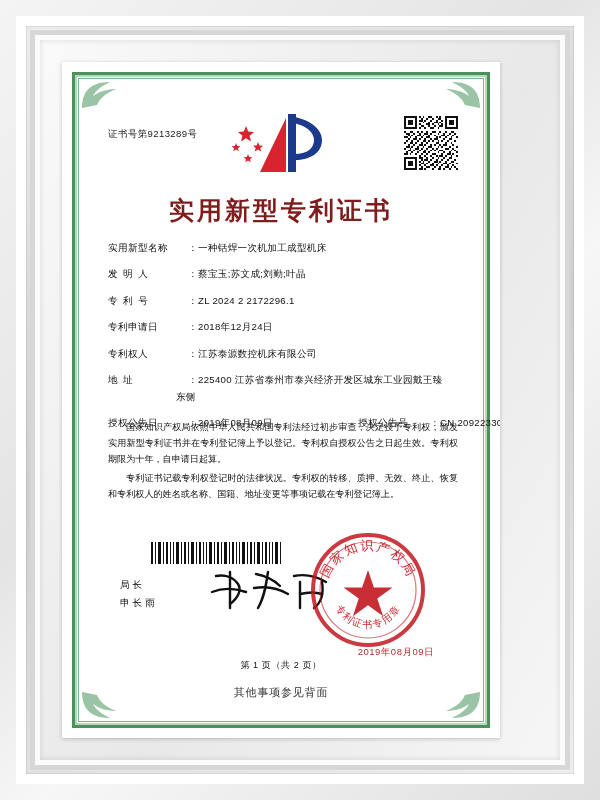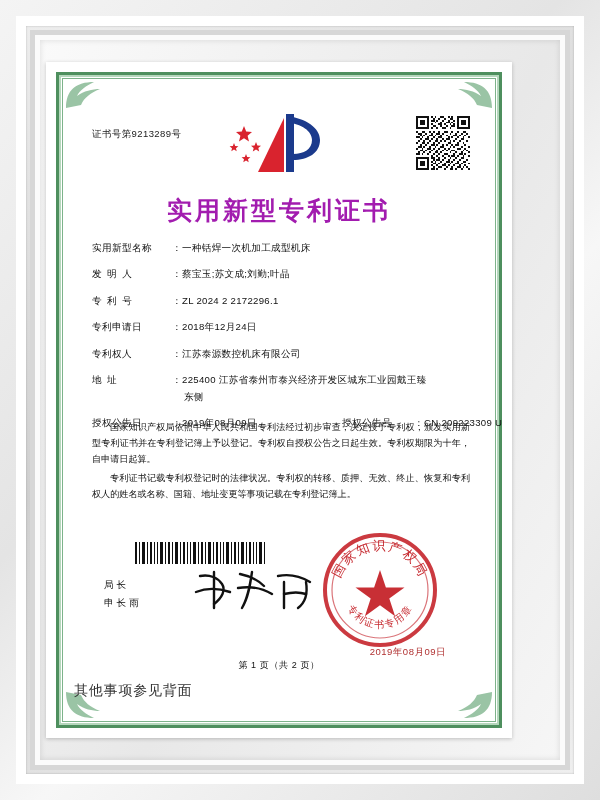--- a/index.html
+++ b/index.html
@@ -39,27 +39,26 @@
     position: absolute;
     left: 40px; top: 40px;
     width: 520px; height: 720px;
     background: linear-gradient(120deg, #fafafa, #e8e8e8 55%, #f6f6f6);
     box-shadow: inset 0 0 6px rgba(0,0,0,0.12);
   }
 
   
   #certificate {
     position: absolute;
-    left: 46px; top: 62px;
+    left: 62px; top: 62px;
     width: 438px;
     height: 676px;
     background: #ffffff;
     box-shadow: 0 1px 4px rgba(0,0,0,0.22);
     overflow: hidden;
-    padding-left: 28px;
   }
   
   #cert-border-outer {
     position: absolute;
     left: 10px; top: 10px;
     right: 10px; bottom: 10px;
     border: 3px solid #4e8f5e;
     box-sizing: border-box;
   }
   #cert-border-inner {
@@ -123,21 +122,21 @@
 
   #cert-title {
     position: absolute;
     left: 0; right: 0;
     top: 104px;
     text-align: center;
     font-family: "DejaVu Sans", sans-serif;
     font-size: 25px;
     font-weight: bold;
     letter-spacing: 3px;
-    color: #a21caf;
+    color: #7f1d1d;
   }
 
   #fields {
     position: absolute;
     left: 18px;
     right: 12px;
     top: 152px;
   }
   .field-row {
     display: flex;
@@ -163,21 +162,21 @@
     text-align: left;
   }
   .field-value {
     flex: 1 1 auto;
     letter-spacing: 0.3px;
   }
   .field-value-2 {
     flex: 0 0 auto;
   }
   .addr-cont {
-    margin-left: 92px;
+    margin-left: 68px;
     margin-top: -10px;
     margin-bottom: 13.5px;
     font-size: 9.6px;
     color: #111;
   }
   .inline-pair {
     display: flex;
     width: 100%;
   }
   .pair-left { flex: 0 0 250px; display: flex; }
@@ -246,22 +245,22 @@
     bottom: 38px;
     text-align: center;
     font-size: 9px;
     color: #111;
     letter-spacing: 0.6px;
   }
   #footer-note {
     position: absolute;
     left: 0; right: 0;
     bottom: 10px;
-    text-align: left;
-    font-size: 14px;
+    text-align: center;
+    font-size: 11px;
     color: #333;
     letter-spacing: 0.8px;
   }
 </style>
 </head>
 <body>
 
 <div id="frame-outer">
   <div id="frame-bevel1"></div>
   <div id="frame-bevel2"></div>

